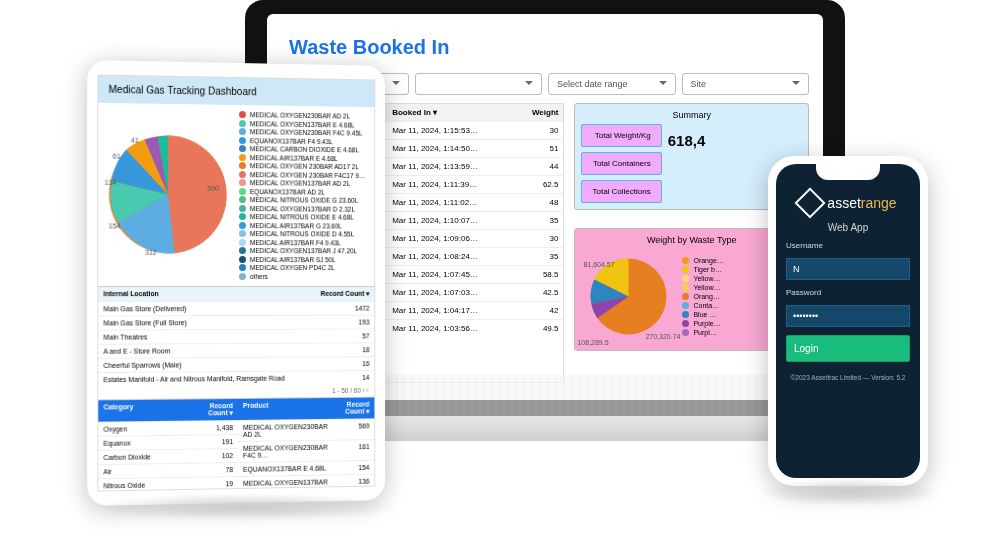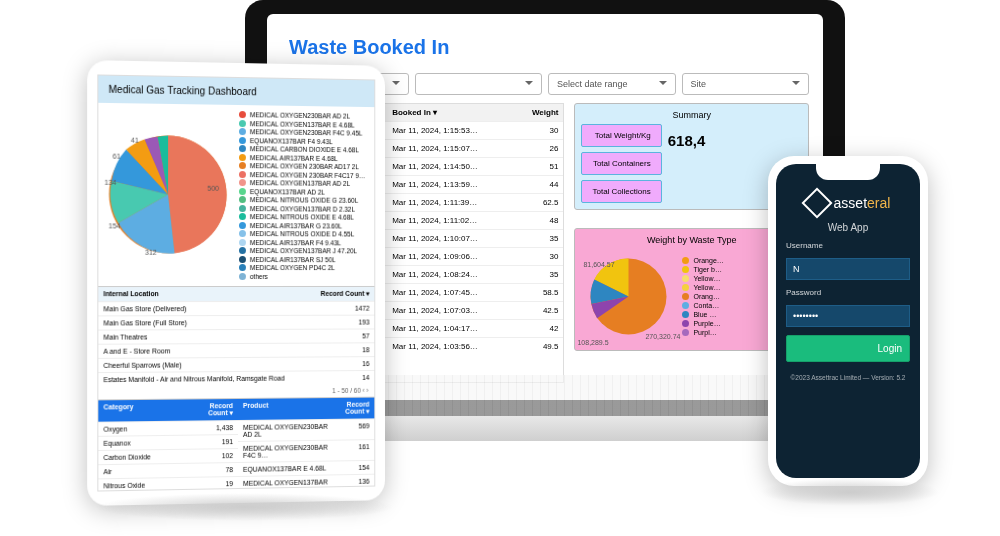--- a/index.html
+++ b/index.html
@@ -54,21 +54,21 @@
   
   .phone{position:absolute;left:768px;top:156px;width:160px;height:330px;background:#fff;border-radius:26px;box-shadow:0 6px 25px rgba(0,0,0,.25);padding:8px}
   .phone-screen{width:100%;height:100%;background:#0d2333;border-radius:20px;padding:14px 10px;color:#fff;display:flex;flex-direction:column;align-items:center;gap:8px;position:relative;overflow:hidden}
   .phone-notch{position:absolute;top:0;left:50%;transform:translateX(-50%);width:64px;height:16px;background:#fff;border-radius:0 0 12px 12px}
   .brand{display:flex;align-items:center;gap:6px;margin-top:14px;font-size:14px}
   .brand-logo{width:22px;height:22px;border:2px solid #fff;transform:rotate(45deg)}
   .brand b{color:#f1b54a;font-weight:400}
   .appname{font-size:10px;opacity:.8}
   .formlbl{align-self:flex-start;font-size:8px;opacity:.8}
   .pinput{width:100%;background:#15486b;border:1px solid #1e5d87;padding:5px 6px;font-size:9px;color:#fff}
-  .loginbtn{width:100%;background:#1abc7d;border:1px solid #16a06a;padding:7px;font-size:10px;text-align:right;border-radius:2px}
+  .loginbtn{width:100%;background:#1abc7d;border:1px solid #16a06a;padding:7px;font-size:10px;text-align:left;border-radius:2px}
   .foot{font-size:6.5px;opacity:.6;margin-top:4px}
 
   
   .sh{position:absolute;background:radial-gradient(ellipse,#ccc 0%,transparent 70%);height:28px}
   .sh1{left:95px;top:493px;width:300px}
   .sh2{left:760px;top:478px;width:180px}
 
   
   .pie-svg{width:100%;height:100%}
   .caret{border:4px solid transparent;border-top-color:#666;display:inline-block;margin-top:2px}
@@ -102,25 +102,20 @@
         <div class="hdr">
           <div class="c-loc"></div>
           <div class="c-date">Booked In ▾</div>
           <div class="c-wt">Weight</div>
         </div>
         <div>
             <div class="row">
             <div class="c-loc">eral Hospital</div>
             <div class="c-date">Mar 11, 2024, 1:15:53…</div>
             <div class="c-wt">30</div>
-          </div>
-            <div class="row">
-            <div class="c-loc">eral Hospital</div>
-            <div class="c-date">Mar 11, 2024, 1:15:07…</div>
-            <div class="c-wt">26</div>
           </div>
             <div class="row">
             <div class="c-loc">eral Hospital</div>
             <div class="c-date">Mar 11, 2024, 1:14:50…</div>
             <div class="c-wt">51</div>
           </div>
             <div class="row">
             <div class="c-loc">eral Hospital</div>
             <div class="c-date">Mar 11, 2024, 1:13:59…</div>
             <div class="c-wt">44</div>
@@ -441,21 +436,21 @@
       </div>
     </div>
   </div>
 </div>
 
 <div class="phone">
   <div class="phone-screen">
     <div class="phone-notch"></div>
     <div class="brand">
       <div class="brand-logo"></div>
-      <span><span>asset</span><b>eral</b></span>
+      <span><span>asset</span><b>range</b></span>
     </div>
     <div class="appname">Web App</div>
     <div class="formlbl">Username</div>
     <div class="pinput">N</div>
     <div class="formlbl">Password</div>
     <div class="pinput">••••••••</div>
     <div class="loginbtn">Login</div>
     <div class="foot">©2023 Assettrac Limited — Version: 5.2</div>
   </div>
 </div>

